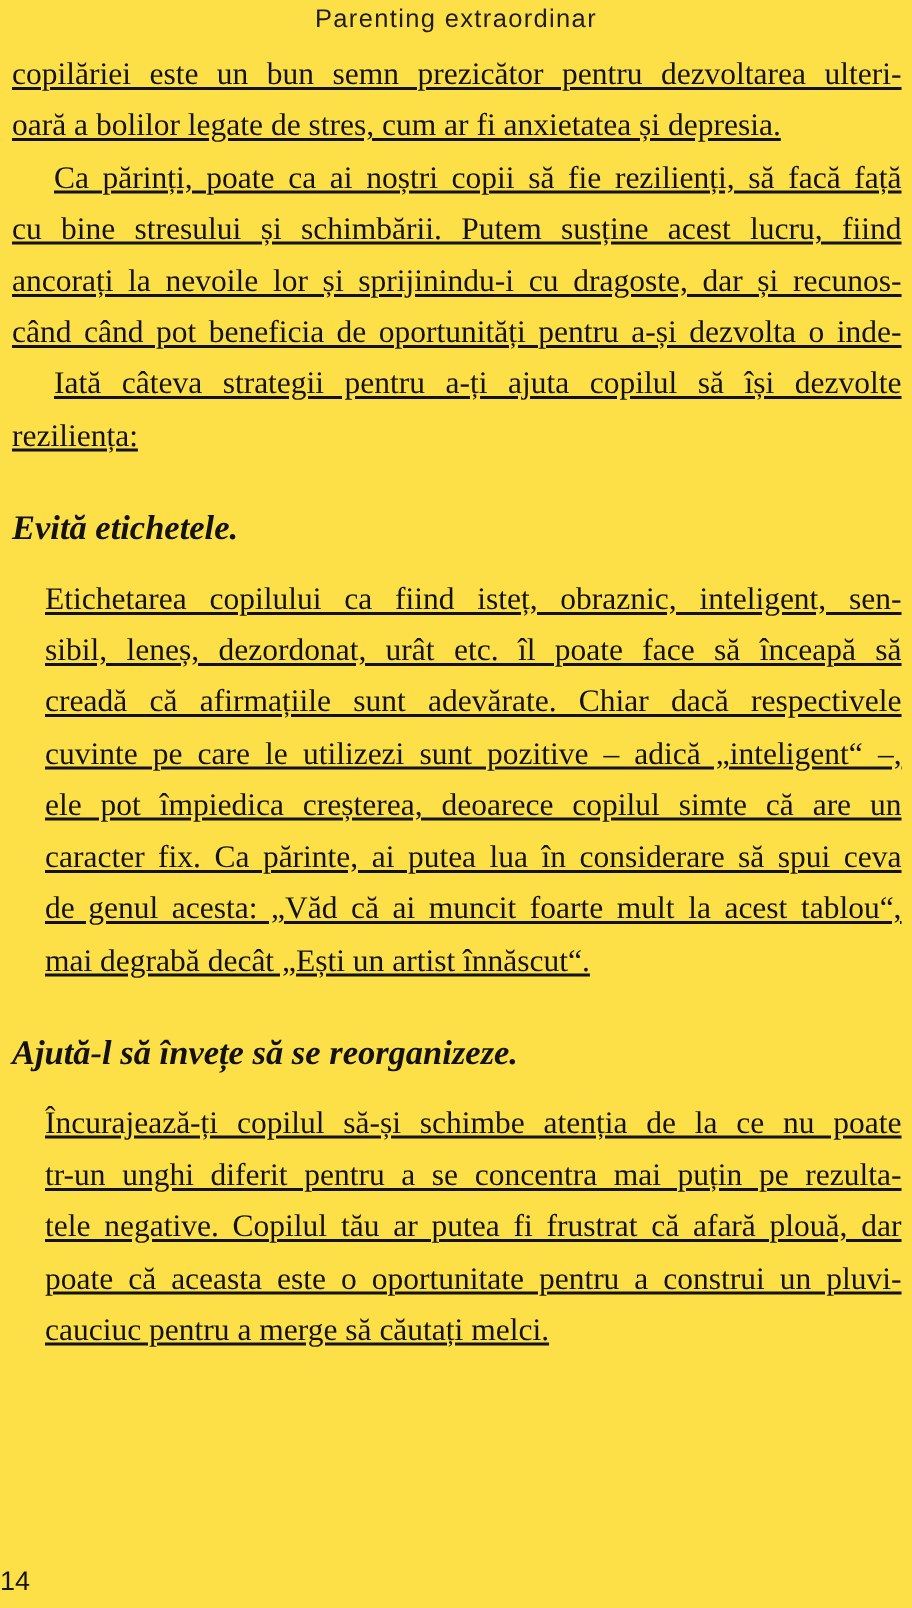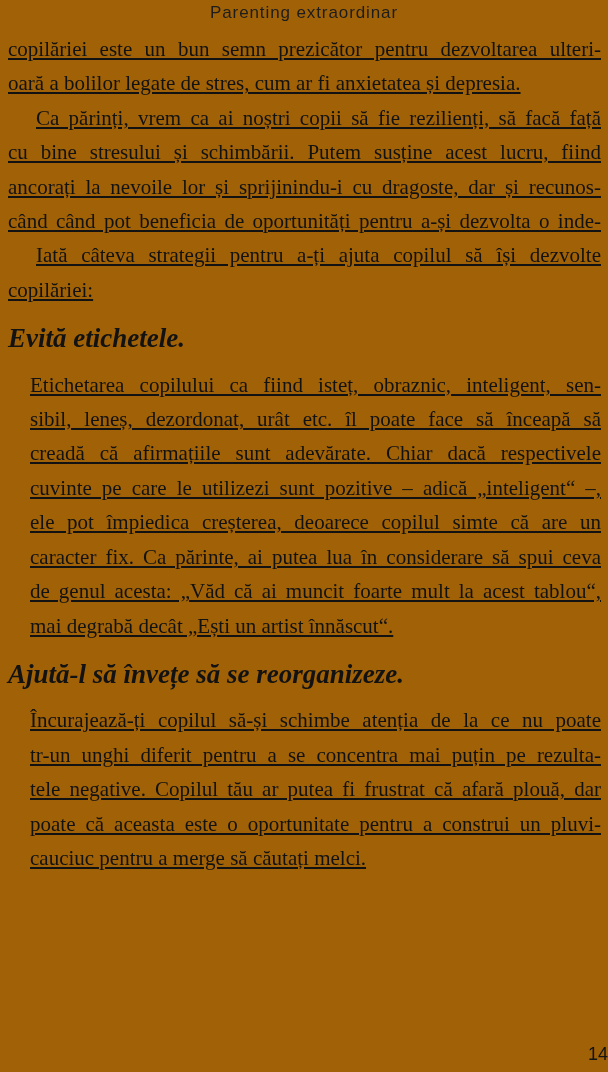--- a/index.html
+++ b/index.html
@@ -4,21 +4,21 @@
 <style>
   html, body {
     margin: 0;
     padding: 0;
     background: #ffffff;
   }
   .page {
     position: relative;
     width: 608px;
     height: 1072px;
-    background: #a16207;
+    background: #fde047;
     color: #121212;
     font-family: "Liberation Serif", serif;
     overflow: hidden;
   }
   .running-head {
     position: absolute;
     top: 3px;
     left: 0;
     right: 0;
     text-align: center;
@@ -50,59 +50,59 @@
     text-align-last: left;
   }
   .line.fl-indent {
     text-indent: 28px;
   }
   .block-indent {
     margin-left: 22px;
     margin-top: 12px;
   }
   .heading {
-    margin: 14px 0 0 0;
+    margin: 28px 0 0 0;
     font-style: italic;
-    font-size: 27px;
+    font-size: 23px;
   }
   .folio {
     position: absolute;
     top: 1044px;
     left: 0;
     right: 0;
-    text-align: right;
+    text-align: left;
     font-family: "Liberation Sans", sans-serif;
     font-size: 18px;
     color: #141414;
   }
 </style>
 </head>
 <body>
 
 <div class="page">
 
   <div class="running-head">Parenting extraordinar</div>
 
   <main class="body-text">
 
     <p class="para">
       <span class="line">copilăriei este un bun semn prezicător pentru dezvoltarea ulteri-</span>
       <span class="line last">oară a bolilor legate de stres, cum ar fi anxietatea și depresia.</span>
     </p>
 
     <p class="para">
-      <span class="line fl-indent">Ca părinți, vrem ca ai noștri copii să fie rezilienți, să facă față</span>
+      <span class="line fl-indent">Ca părinți, poate ca ai noștri copii să fie rezilienți, să facă față</span>
       <span class="line">cu bine stresului și schimbării. Putem susține acest lucru, fiind</span>
       <span class="line">ancorați la nevoile lor și sprijinindu-i cu dragoste, dar și recunos-</span>
       <span class="line">când când pot beneficia de oportunități pentru a-și dezvolta o inde-</span>
     </p>
 
     <p class="para">
       <span class="line fl-indent">Iată câteva strategii pentru a-ți ajuta copilul să își dezvolte</span>
-      <span class="line last">copilăriei:</span>
+      <span class="line last">reziliența:</span>
     </p>
 
     <h2 class="heading">Evită etichetele.</h2>
 
     <p class="para block-indent">
       <span class="line">Etichetarea copilului ca fiind isteț, obraznic, inteligent, sen-</span>
       <span class="line">sibil, leneș, dezordonat, urât etc. îl poate face să înceapă să</span>
       <span class="line">creadă că afirmațiile sunt adevărate. Chiar dacă respectivele</span>
       <span class="line">cuvinte pe care le utilizezi sunt pozitive – adică „inteligent“ –,</span>
       <span class="line">ele pot împiedica creșterea, deoarece copilul simte că are un</span>

